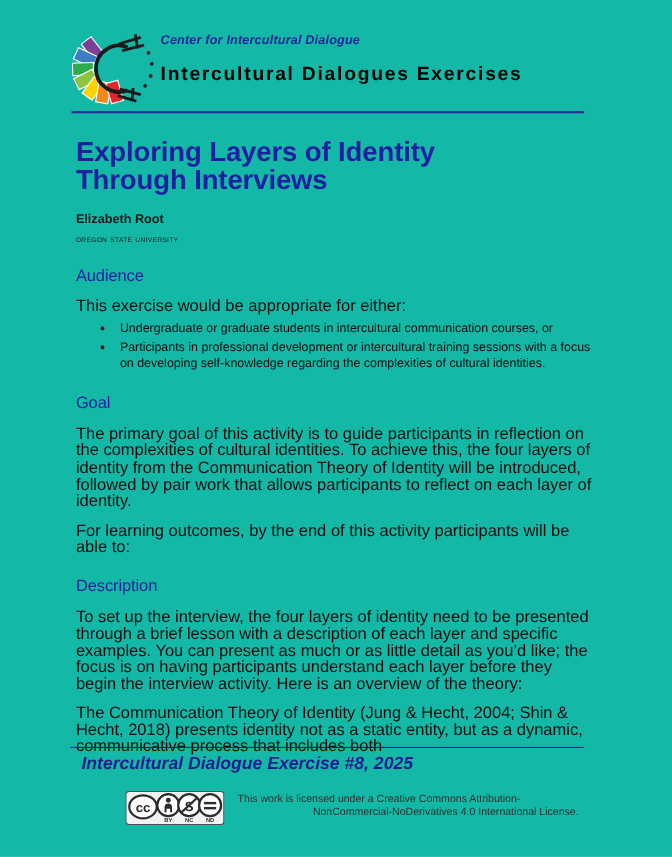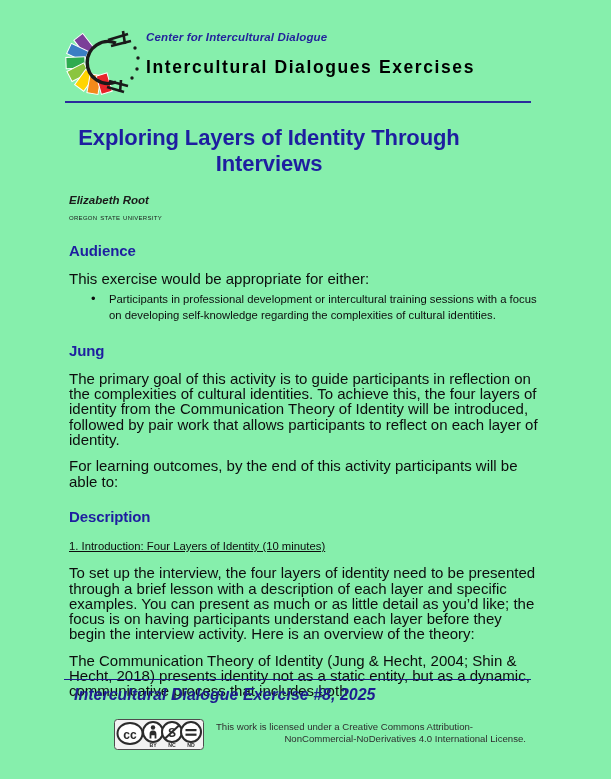--- a/index.html
+++ b/index.html
@@ -14,21 +14,21 @@
     font-family: "Liberation Sans", sans-serif;
     color: #000000;
     overflow: hidden;
   }
 
   .page {
     position: absolute;
     left: 0; top: 0;
     width: 611px;
     height: 779px;
-    background: #86efac;
+    background: #14b8a6;
   }
 
   
   .header {
     position: absolute;
     left: 64px;
     top: 26px;
     width: 468px;
     height: 72px;
   }
@@ -74,51 +74,49 @@
   }
 
   
   .content {
     position: absolute;
     left: 69px;
     top: 125px;
     width: 470px;
   }
   .doc-title {
-    font-size: 22px;
+    font-size: 25px;
     font-weight: bold;
     color: #1e1ea0;
     line-height: 26px;
     letter-spacing: -0.1px;
     margin: 0 0 0 0;
     width: 400px;
-    text-align: center;
   }
   .author {
     font-size: 11.5px;
-    font-style: italic;
     font-weight: bold;
     color: #1a1a1a;
     margin: 16px 0 0 0;
     line-height: 14px;
   }
   .affiliation {
     font-size: 9px;
     font-weight: normal;
     color: #1a1a1a;
     font-variant: small-caps;
     text-transform: lowercase;
     letter-spacing: 0.3px;
     margin: 5px 0 0 0;
     line-height: 11px;
   }
 
   h2.section {
     font-size: 15px;
-    font-weight: bold;
+    font-weight: normal;
     color: #1e1ea0;
     margin: 19px 0 0 0;
     line-height: 18px;
     letter-spacing: -0.1px;
   }
 
   p.para {
     font-size: 15px;
     color: #0d0d0d;
     line-height: 15.3px;
@@ -283,31 +281,29 @@
 
     <h1 class="doc-title">Exploring Layers of Identity Through Interviews</h1>
 
     <div class="author">Elizabeth Root</div>
 
     <div class="affiliation">Oregon State University</div>
 
     <h2 class="section">Audience</h2>
     <p class="para">This exercise would be appropriate for either:</p>
     <ul class="bullets">
+      <li>Undergraduate or graduate students in intercultural communication courses, or</li>
       <li>Participants in professional development or intercultural training sessions with a focus on developing self-knowledge regarding the complexities of cultural identities.</li>
     </ul>
 
-    <h2 class="section">Jung</h2>
+    <h2 class="section">Goal</h2>
     <p class="para">The primary goal of this activity is to guide participants in reflection on the complexities of cultural identities. To achieve this, the four layers of identity from the Communication Theory of Identity will be introduced, followed by pair work that allows participants to reflect on each layer of identity.</p>
     <p class="para">For learning outcomes, by the end of this activity participants will be able to:</p>
 
     <h2 class="section">Description</h2>
-    <p class="subhead">
-      <span class="u">1. Introduction: Four Layers of Identity (10 minutes)</span>
-    </p>
     <p class="para">To set up the interview, the four layers of identity need to be presented through a brief lesson with a description of each layer and specific examples. You can present as much or as little detail as you’d like; the focus is on having participants understand each layer before they begin the interview activity. Here is an overview of the theory:</p>
     <p class="para">The Communication Theory of Identity (Jung &amp; Hecht, 2004; Shin &amp; Hecht, 2018) presents identity not as a static entity, but as a dynamic, communicative process that includes both</p>
   </div>
 
   <div class="footer-rule"></div>
 
   <div class="footer">
     <div class="footer-ref">Intercultural Dialogue Exercise #8, 2025</div>
 
 

